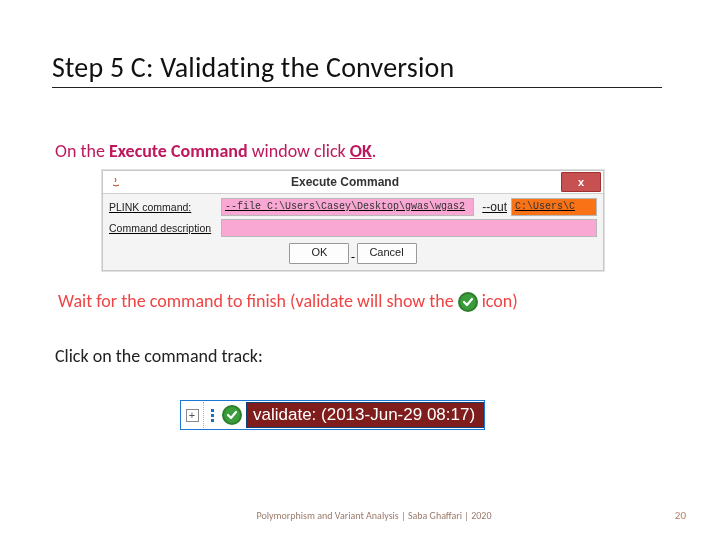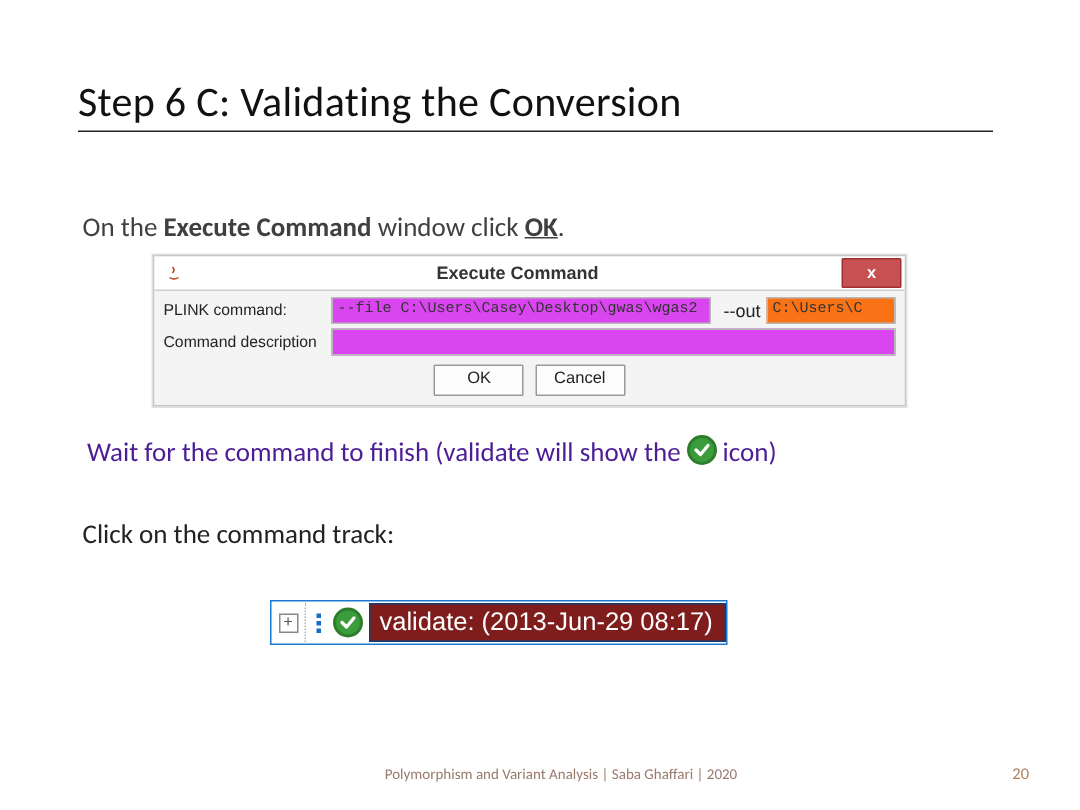--- a/index.html
+++ b/index.html
@@ -29,21 +29,21 @@
     border-bottom: 1px solid #222;
     padding-bottom: 2px;
     width: 610px;
     letter-spacing: 0.2px;
   }
   .line1 {
     position: absolute;
     left: 55px;
     top: 140px;
     font-size: 18px;
-    color: #404040;
+    color: #be185d;
   }
   .line1 .bold { font-weight: 700; }
   .line1 .underline { font-weight: 700; text-decoration: underline; }
 
   
   .dialog {
     position: absolute;
     left: 102px;
     top: 170px;
     width: 500px;
@@ -87,37 +87,38 @@
     justify-content: center;
     font-size: 11px;
     font-weight: 700;
     margin-right: 2px;
     border: 1px solid #a03030;
     border-radius: 1px;
   }
   .dialog-body {
     padding: 4px 6px 6px 6px;
     background: #f4f4f4;
+    text-decoration: underline;
   }
   .field-row {
     display: flex;
     align-items: center;
     margin-bottom: 3px;
     gap: 4px;
   }
   .field-label {
     width: 108px;
     color: #222;
     white-space: nowrap;
     font-size: 10.5px;
   }
   .field-input {
     flex: 1;
     height: 16px;
-    background: #d946ef;
+    background: #f9a8d4;
     border: 1px solid #b8b8b8;
     font-size: 10px;
     color: #333;
     padding: 0 3px;
     line-height: 16px;
     white-space: nowrap;
     overflow: hidden;
     font-family: "Courier New", monospace;
   }
   .field-out {
@@ -154,23 +155,23 @@
     color: #222;
     text-align: center;
     border-radius: 1px;
   }
 
   .line2 {
     position: absolute;
     left: 58px;
     top: 290px;
     font-size: 18px;
-    color: #4c1d95;
-    display: flex;
-    align-items: flex-start;
+    color: #ef4444;
+    display: flex;
+    align-items: flex-end;
     gap: 4px;
   }
   .check-badge {
     width: 20px; height: 20px;
     background: #3a9c3a;
     border-radius: 50%;
     border: 2px solid #2d7d2d;
     display: inline-flex;
     align-items: center;
     justify-content: center;
@@ -257,21 +258,21 @@
     right: 34px;
     font-size: 11px;
     color: #b08060;
     margin-top: 19px;
   }
 </style>
 </head>
 <body>
 <div class="slide">
 
-  <div class="title">Step 6 C: Validating the Conversion</div>
+  <div class="title">Step 5 C: Validating the Conversion</div>
 
   <div class="line1">
     <span>On the </span><span class="bold">Execute Command</span><span> window click </span><span class="underline">OK</span><span>.</span>
   </div>
 
   <div class="dialog">
     <div class="titlebar">
       <span class="java-icon">
         <svg width="12" height="12" viewBox="0 0 12 12">
             <path d="M3 9 Q6 11 9 9" stroke="#c04010" stroke-width="1" fill="none"></path>

